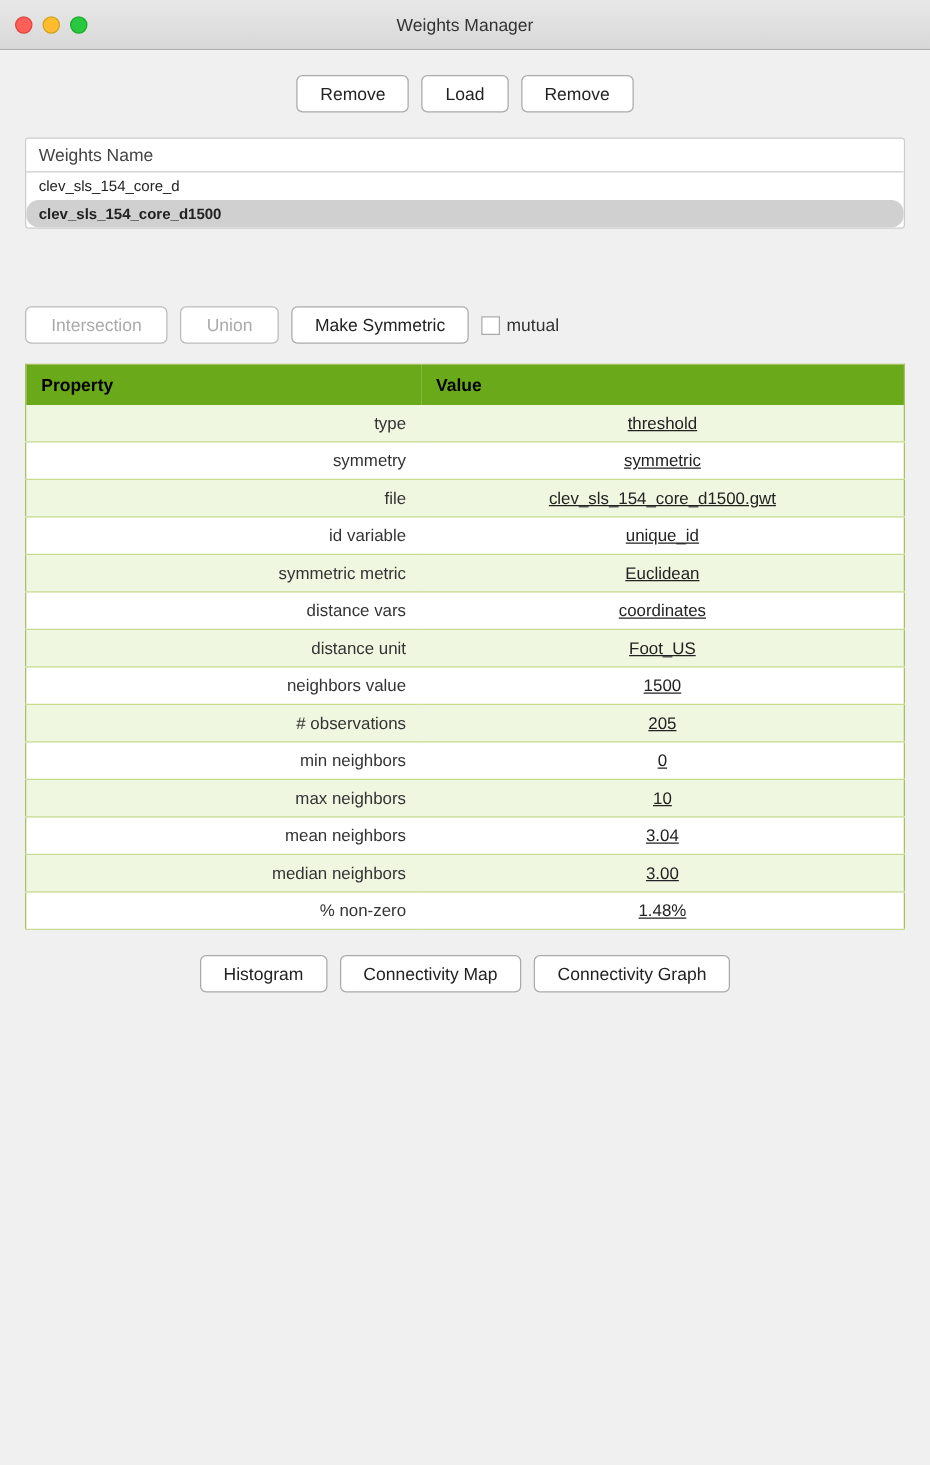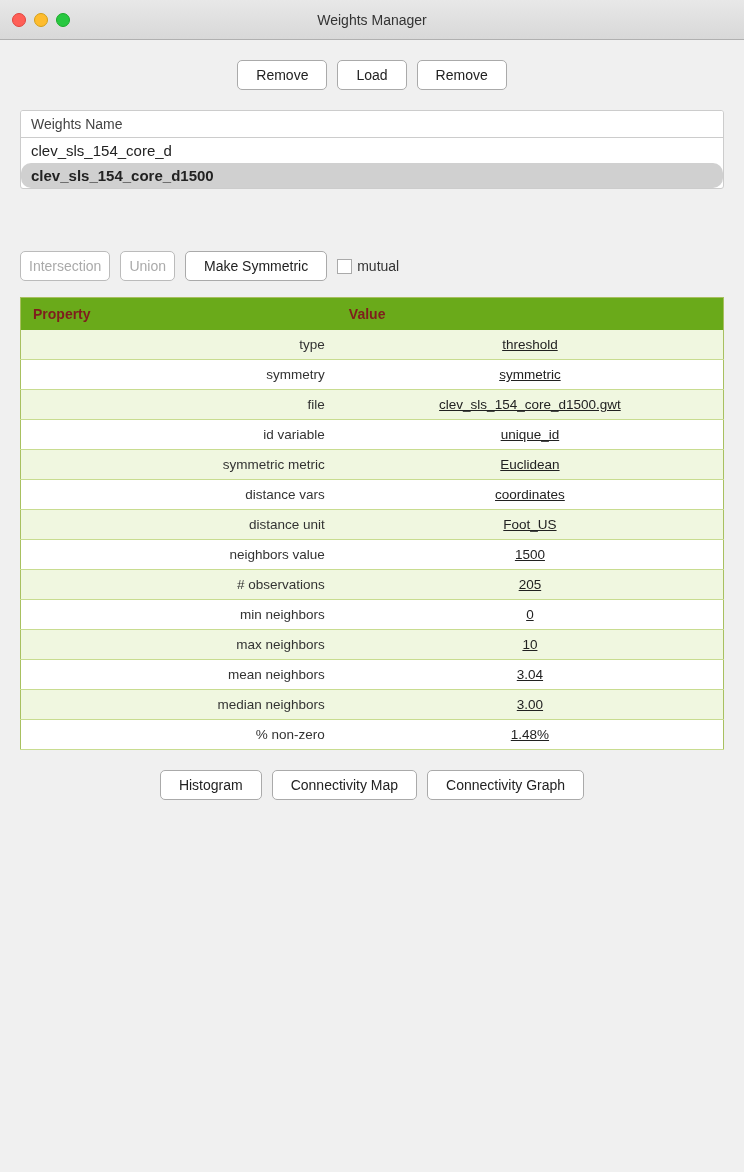--- a/index.html
+++ b/index.html
@@ -85,21 +85,21 @@
     .weights-header {
       padding: 5px 10px;
       font-size: 14px;
       color: #444;
       border-bottom: 1px solid #ccc;
       background: #fff;
     }
 
     .weights-row {
       padding: 4px 10px;
-      font-size: 15px;
+      font-size: 12px;
       color: #222;
       cursor: pointer;
     }
 
     .weights-row.selected {
       background: #d0d0d0;
       font-weight: bold;
       border-radius: 10px;
     }
 
@@ -108,21 +108,21 @@
       align-items: center;
       gap: 10px;
       margin-bottom: 16px;
       margin-top: 8px;
     }
 
     .btn-disabled {
       background: #fff;
       border: 1px solid #bbb;
       border-radius: 5px;
-      padding: 6px 8px;
+      padding: 6px 20px;
       font-size: 14px;
       color: #aaa;
       cursor: default;
     }
 
     .mutual-container {
       display: flex;
       align-items: center;
       gap: 5px;
     }
@@ -144,21 +144,21 @@
       width: 100%;
       border-collapse: collapse;
       border: 1px solid #a8c060;
     }
 
     .props-table thead tr {
       background: #6aaa1a;
     }
 
     .props-table thead th {
-      color: #7f1d1d;
+      color: #000000;
       font-weight: bold;
       font-size: 14px;
       padding: 8px 12px;
       text-align: left;
     }
 
     .props-table thead th:first-child {
       width: 45%;
     }
 

